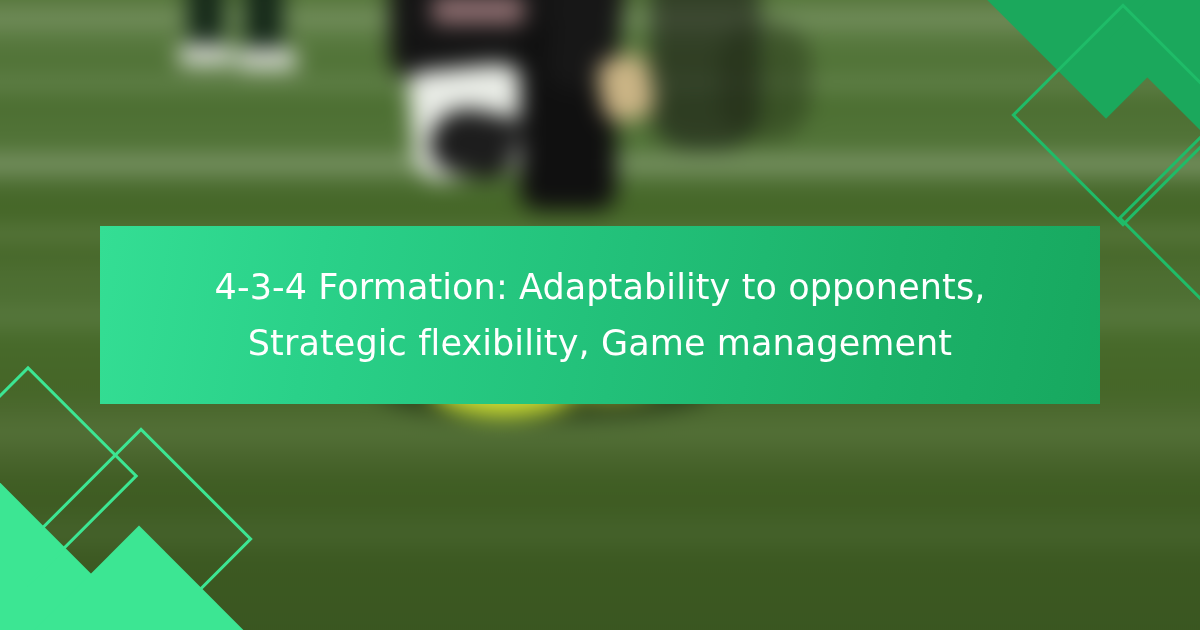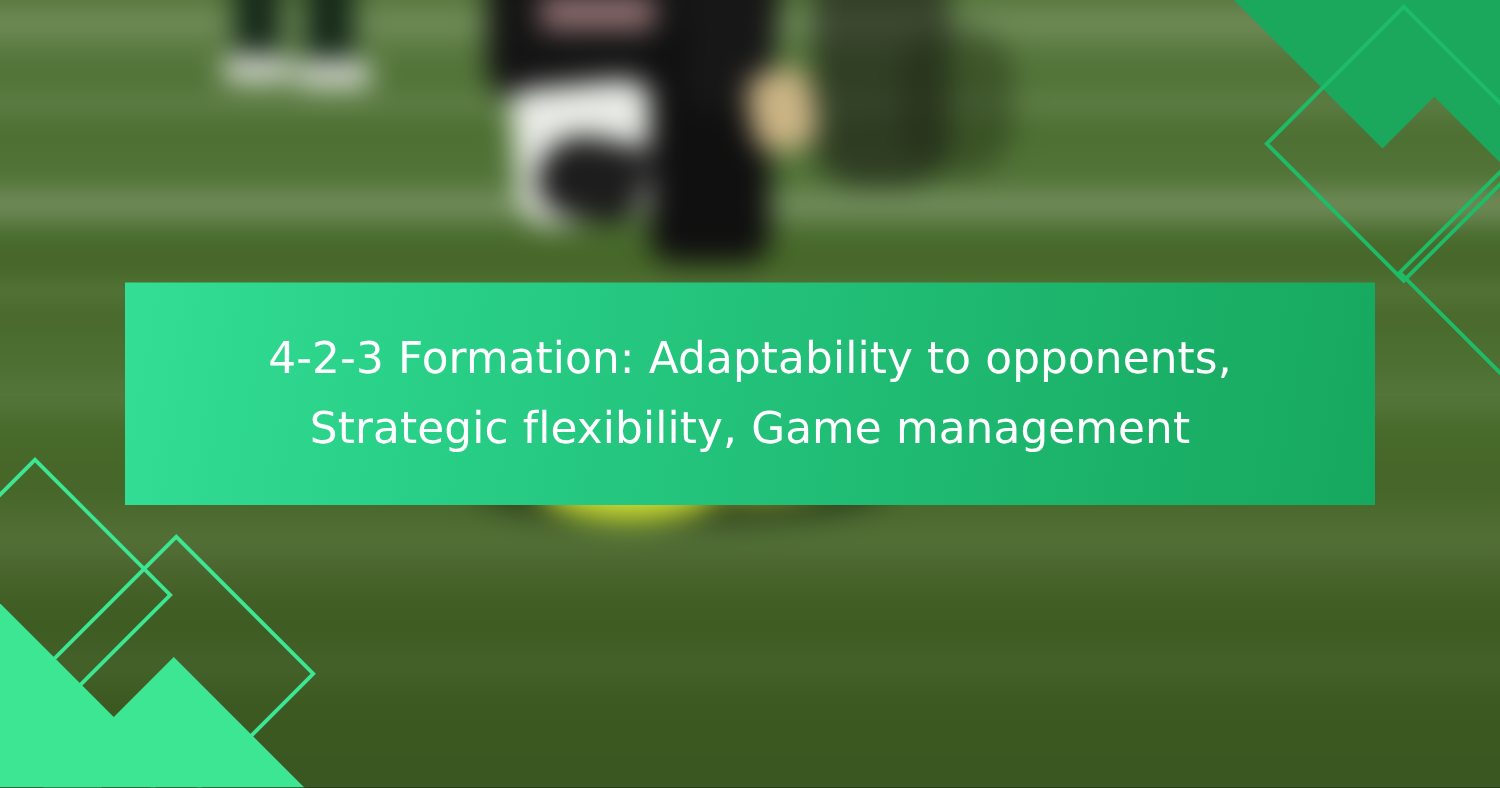--- a/index.html
+++ b/index.html
@@ -261,17 +261,17 @@
     <div class="dia line-dark  d-tr-3"></div>
     <div class="dia line-dark  d-tr-4"></div>
 
     <div class="dia fill-light d-bl-1"></div>
     <div class="dia line-light d-bl-2"></div>
     <div class="dia line-light d-bl-3"></div>
     <div class="dia fill-light d-bl-4"></div>
   </div>
 
   <div class="banner">
-    <div class="banner-text">4-2-3 Formation: Adaptability to opponents,
+    <div class="banner-text">4-3-4 Formation: Adaptability to opponents,
 Strategic flexibility, Game management</div>
   </div>
 
 </div>
 
 </body></html>

